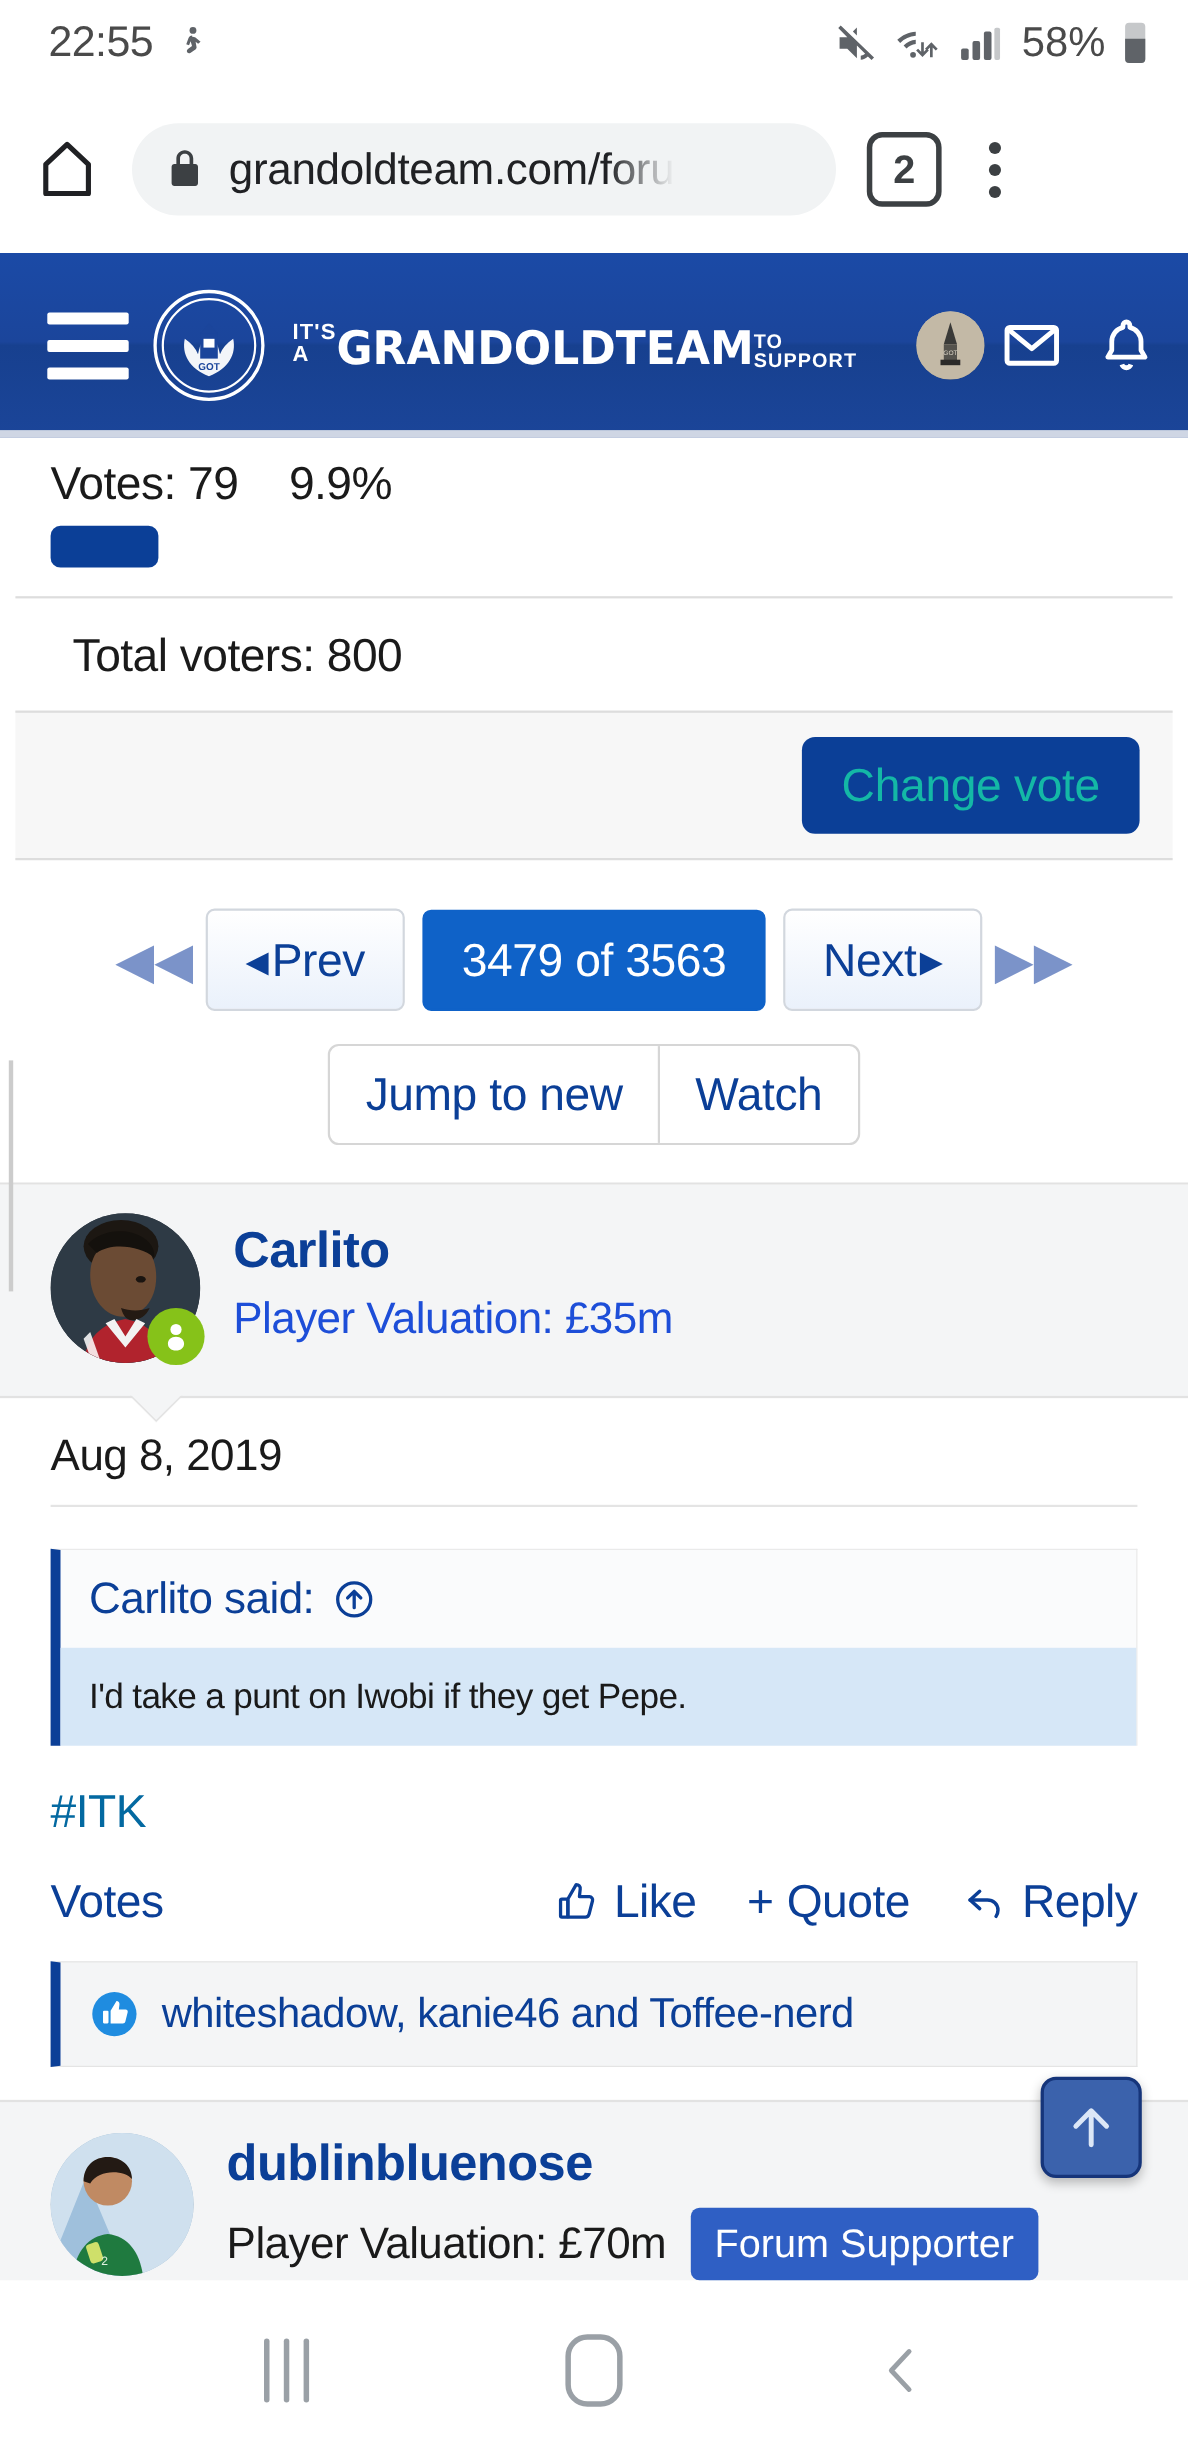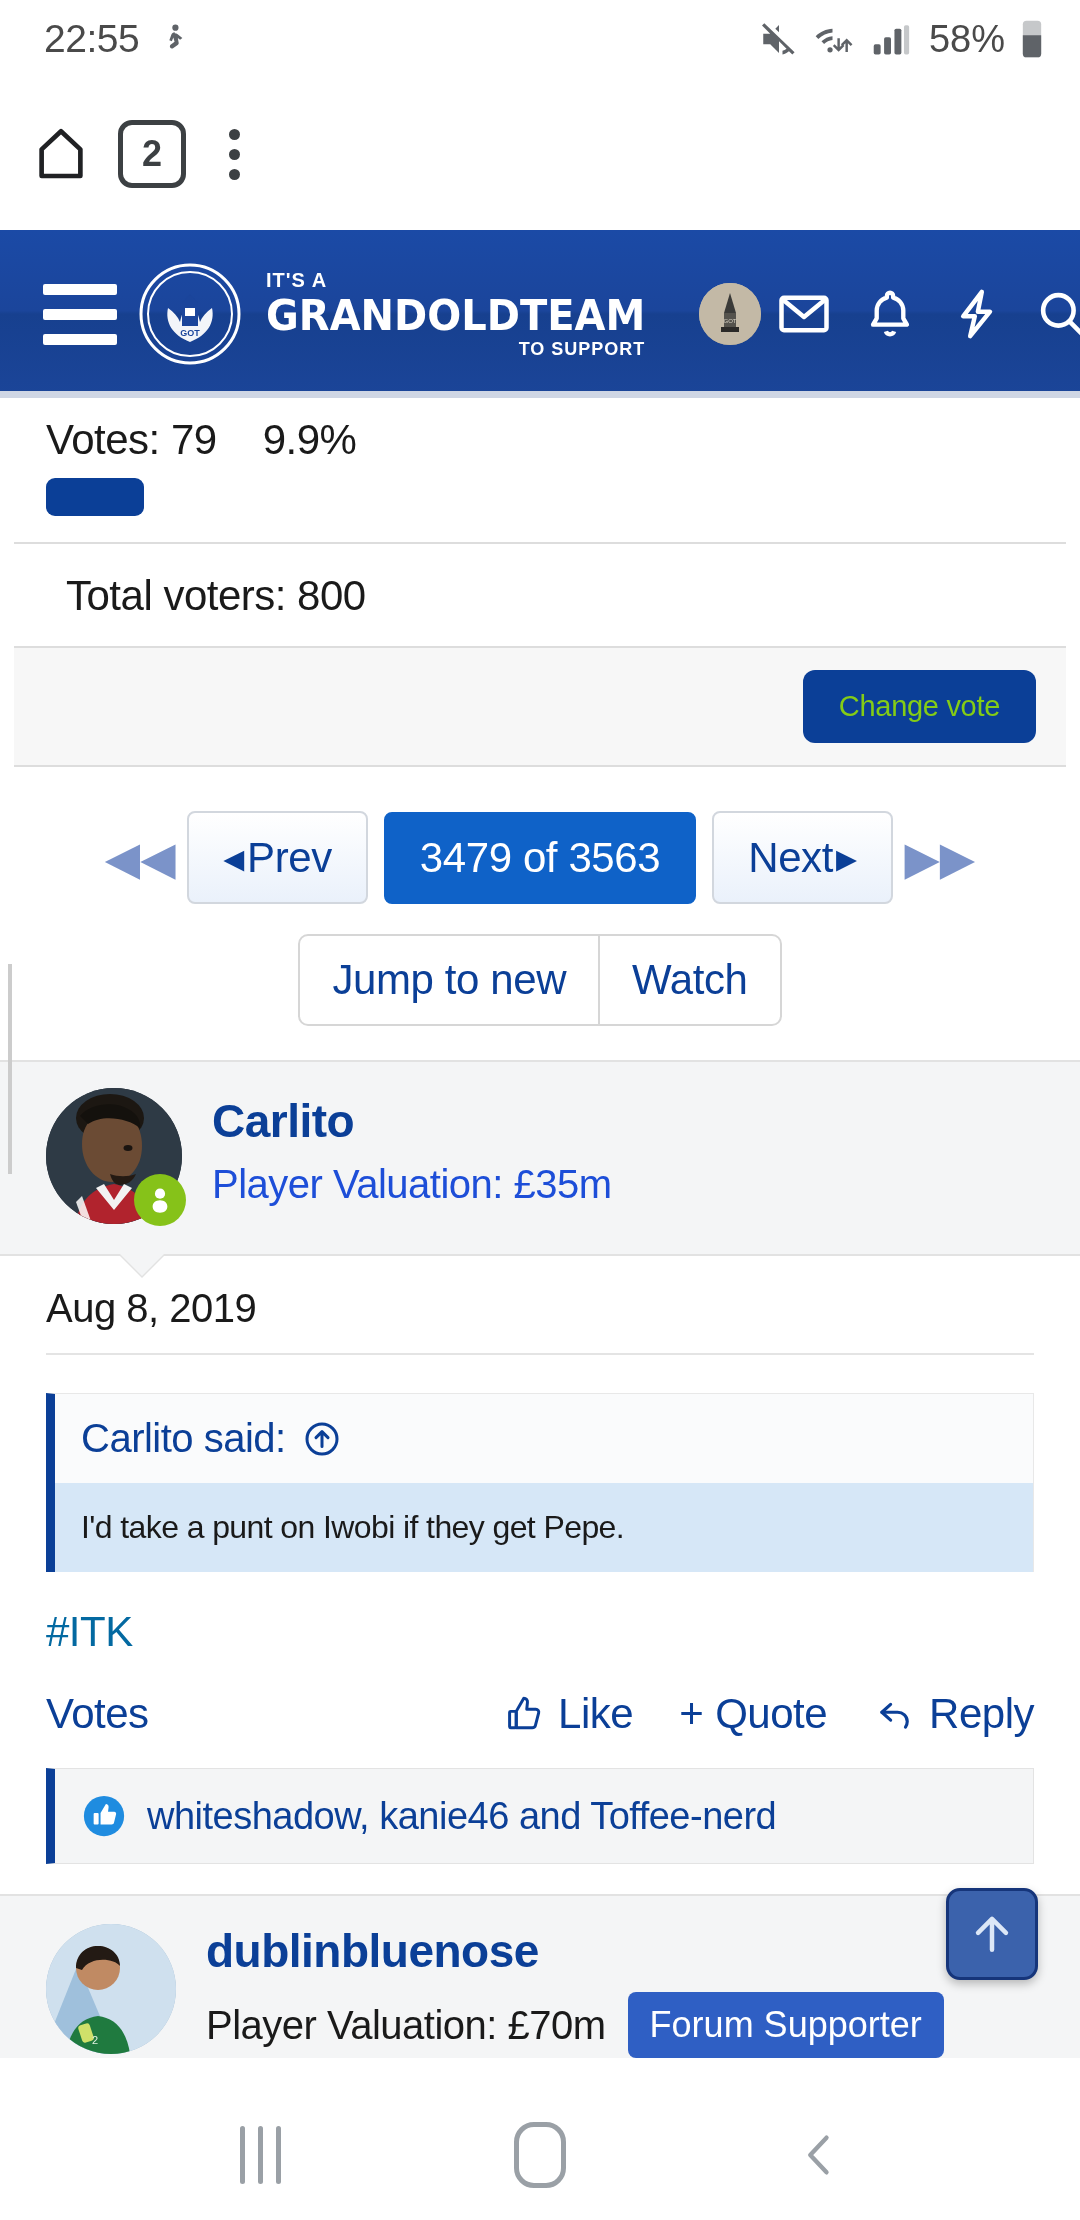--- a/index.html
+++ b/index.html
@@ -52,21 +52,21 @@
   .sitehead {
     flex:0 0 168px; height:168px;
     background: linear-gradient(180deg,#1b4aa6 0%, #1b459b 48%, #17408f 50%, #1b4599 100%);
     display:flex; align-items:center; padding: 0 30px 0 30px; gap:0px;
     position:relative;
   }
   .sitehead::after{content:"";position:absolute;left:0;right:0;bottom:0;height:7px;background:#cfd6e4;}
   .burger { width:96px; flex:0 0 96px; display:flex; flex-direction:column; gap:14px; align-items:center; justify-content:center; padding-left: 4px;}
   .burger i { display:block; width:74px; height:11px; background:#fff; border-radius:2px; }
   .crest { width:104px; height:104px; flex:0 0 104px; margin-left:12px; }
-  .brandtext { margin-left:24px; display:flex; flex-direction:column; align-items:flex-start; line-height:1; }
+  .brandtext { margin-left:24px; display:flex; flex-direction:row; align-items:flex-start; line-height:1; }
   .brand-its { font-size:20px; color:#fff; font-weight:bold; letter-spacing:1px; }
   .brand-main { font-size:40px; color:#fff; font-weight:bold; letter-spacing:0px; margin-top:5px;
     font-family:"DejaVu Sans", sans-serif; transform: scaleY(1.05); }
   .brand-sub { font-size:18px; color:#fff; font-weight:bold; letter-spacing:1px; align-self:flex-end; margin-top:5px; }
   .head-avatar {
     width:62px; height:62px; border-radius:50%; flex:0 0 62px; margin-left:54px; overflow:hidden;
     background: linear-gradient(160deg,#cfc6b4 0%,#b9ae99 45%,#8e8778 100%);
     display:flex; align-items:center; justify-content:center;
   }
   .head-icons { display:flex; align-items:center; margin-left:auto; gap:0px; }
@@ -81,21 +81,21 @@
   .poll-line .gap { display:inline-block; width:46px; }
   .poll-bar { margin-top:14px; width:98px; height:38px; background:#0b3f97; border-radius:9px; }
   .hr { height:2px; background:#dddddd; margin: 26px 14px 0 14px; }
   .total { font-size:42px; color:#1a1a1a; padding: 28px 46px 26px 66px; letter-spacing:-0.5px;}
 
   .vote-strip {
     background:#f7f7f7; border-top:2px solid #dddddd; border-bottom:2px solid #dddddd;
     margin: 0 14px; padding: 22px 30px; display:flex; justify-content:flex-end;
   }
   .btn-change {
-    background:#0b3f97; color:#84cc16; font-size:29px; border:none; border-radius:12px;
+    background:#0b3f97; color:#14b8a6; font-size:42px; border:none; border-radius:12px;
     padding: 20px 36px; letter-spacing:-0.3px; font-family:"Liberation Sans",sans-serif;
   }
 
   .pager { display:flex; align-items:center; justify-content:center; gap:0px; margin-top:44px; }
   .pg-arrow { width:78px; display:flex; align-items:center; justify-content:center; color:#7b93c9; font-size:46px; }
   .pg-btn {
     border:2px solid #d2d7de; background: linear-gradient(180deg,#ffffff 0%, #eaf1fb 100%);
     color:#0b3f97; font-size:42px; padding: 20px 34px; border-radius:8px; margin: 0 8px;
     letter-spacing:-0.4px; white-space:nowrap;
   }
@@ -212,20 +212,28 @@
         </svg>
       </span>
     </div>
   </div>
 
   <div class="chrome">
     <div class="home-btn">
       <svg class="ic" width="62" height="62" viewBox="0 0 24 24" fill="none" stroke="#202124" stroke-width="1.8" stroke-linejoin="round">
         <path d="M12 3.2 4.5 10.2V20.5h15V10.2L12 3.2z"></path>
       </svg>
+    </div>
+    <div class="omnibox">
+      <span>
+        <svg class="ic" width="36" height="40" viewBox="0 0 20 24" fill="#3c4043">
+          <path d="M10 1.5c-2.6 0-4.6 2-4.6 4.6V9H4.3c-.8 0-1.5.7-1.5 1.5v9c0 .8.7 1.5 1.5 1.5h11.4c.8 0 1.5-.7 1.5-1.5v-9c0-.8-.7-1.5-1.5-1.5h-1.1V6.1C14.6 3.5 12.6 1.5 10 1.5zm0 2c1.5 0 2.6 1.1 2.6 2.6V9H7.4V6.1C7.4 4.6 8.5 3.5 10 3.5z"></path>
+        </svg>
+      </span>
+      <span class="url">grandoldteam.com/foru</span>
     </div>
     <div class="tabcount">2</div>
     <div class="kebab">
         <i></i>
         <i></i>
         <i></i>
       </div>
   </div>
 
   <div class="sitehead">

